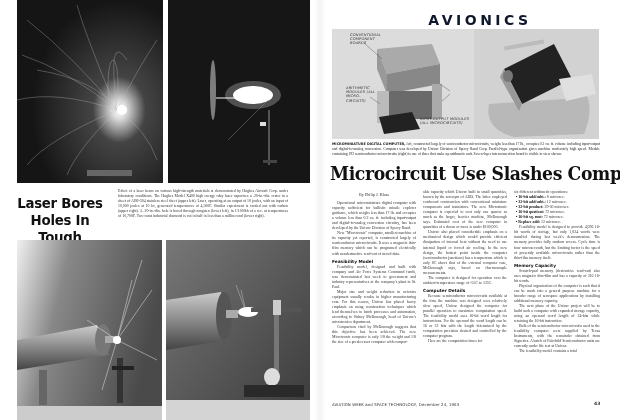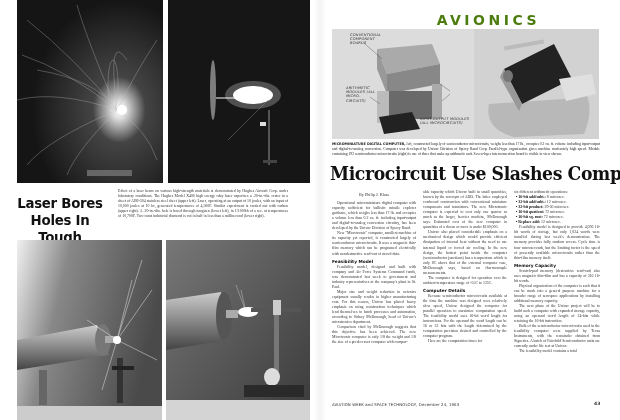--- a/index.html
+++ b/index.html
@@ -21,23 +21,23 @@
     font-size: 14.5px; line-height: 17px; text-align: center; color: #111;
     letter-spacing: -0.3px; transform: scaleX(0.92); transform-origin: left top;
   }
   .laser-caption {
     position: absolute; left: 118px; top: 189px; width: 170px;
     font-size: 3.9px; line-height: 5.1px; text-align: justify; color: #333;
   }
 
   
   .section-header {
-    position: absolute; left: 420px; top: 12px; width: 120px; text-align: right;
+    position: absolute; left: 420px; top: 12px; width: 120px; text-align: center;
     font-family: "DejaVu Sans", sans-serif; font-weight: bold; font-size: 14px;
-    letter-spacing: 3.5px; color: #4d7c0f;
+    letter-spacing: 3.5px; color: #0f172a;
   }
   #p-comp { left: 332px; top: 29px; width: 145px; height: 110px; background: #d8d8d8; }
   #p-hand { left: 474px; top: 29px; width: 125px; height: 110px; background: #cfcfcf; }
   .callout {
     position: absolute; font-family: "DejaVu Sans", sans-serif; font-style: italic;
     font-size: 3.6px; line-height: 4.2px; color: #333; letter-spacing: 0.2px;
   }
   .fig-caption {
     position: absolute; left: 332px; top: 142px; width: 268px;
     font-size: 3.7px; line-height: 5px; text-align: justify; color: #222;

